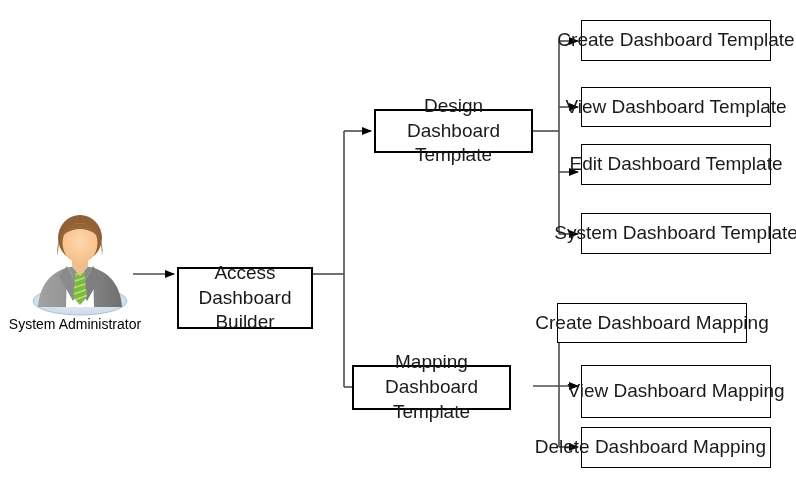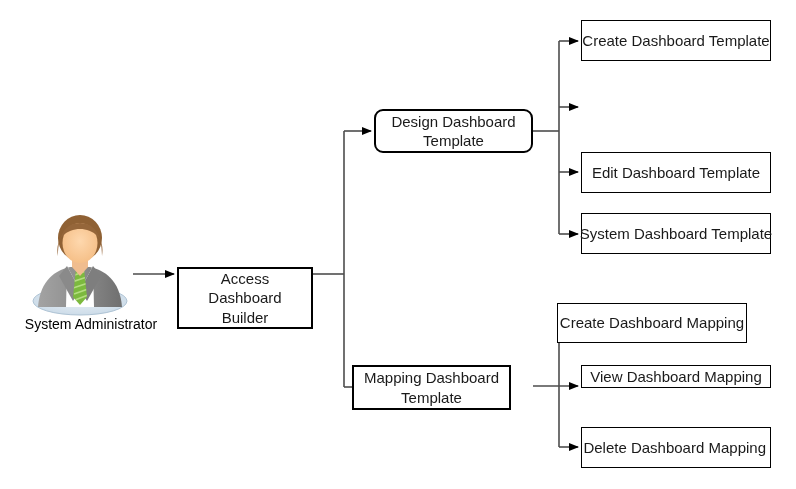--- a/index.html
+++ b/index.html
@@ -14,40 +14,40 @@
   .connectors{position:absolute;left:0;top:0;width:796px;height:489px;}
   .node{
     position:absolute;
     background:#ffffff;
     border:2px solid #000000;
     box-sizing:border-box;
     display:flex;
     align-items:center;
     justify-content:center;
     text-align:center;
-    font-size:15px;
+    font-size:19px;
     line-height:1.3;
     padding:9px 4px;
   }
   .leaf{border-width:1.5px;white-space:nowrap;}
   
   .n-access {left:177px;top:243px;width:136px;height:62px;margin-top:24px;}
-  .n-design {left:374px;top:109px;width:159px;height:44px;border-radius:9px;}
+  .n-design {left:374px;top:109px;width:159px;height:44px;}
   .n-mapping{left:352px;top:365px;width:159px;height:45px;}
   
   .n-t1{left:581px;top:20px;width:190px;height:41px;}
   .n-t2{left:581px;top:87px;width:190px;height:40px;}
-  .n-t3{left:581px;top:152px;width:190px;height:41px;}
+  .n-t3{left:581px;top:144px;width:190px;height:41px;}
   .n-t4{left:581px;top:213px;width:190px;height:41px;}
   .n-m1{left:557px;top:303px;width:190px;height:40px;}
-  .n-m2{left:581px;top:365px;width:190px;height:23px;}
+  .n-m2{left:581px;top:365px;width:190px;height:53px;}
   .n-m3{left:581px;top:427px;width:190px;height:41px;justify-content:flex-end;}
   .actor{position:absolute;left:30px;top:210px;width:100px;height:106px;}
   .actor-label{
-    position:absolute;left:16px;top:316px;width:150px;
+    position:absolute;left:0;top:316px;width:150px;
     text-align:center;font-size:14px;color:#000000;
   }
 </style>
 </head>
 <body>
 
 <div class="canvas">
 
   <svg class="connectors" width="796" height="489" viewBox="0 0 796 489">
     <defs>
@@ -133,20 +133,23 @@
     <span>Design Dashboard Template</span>
   </div>
 
   <div class="node n-mapping">
     <span>Mapping Dashboard Template</span>
   </div>
 
   <div class="node leaf n-t1">
     <span>Create Dashboard Template</span>
   </div>
+  <div class="node leaf n-t2">
+    <span>View Dashboard Template</span>
+  </div>
   <div class="node leaf n-t3">
     <span>Edit Dashboard Template</span>
   </div>
   <div class="node leaf n-t4">
     <span>System Dashboard Template</span>
   </div>
 
   <div class="node leaf n-m1">
     <span>Create Dashboard Mapping</span>
   </div>

